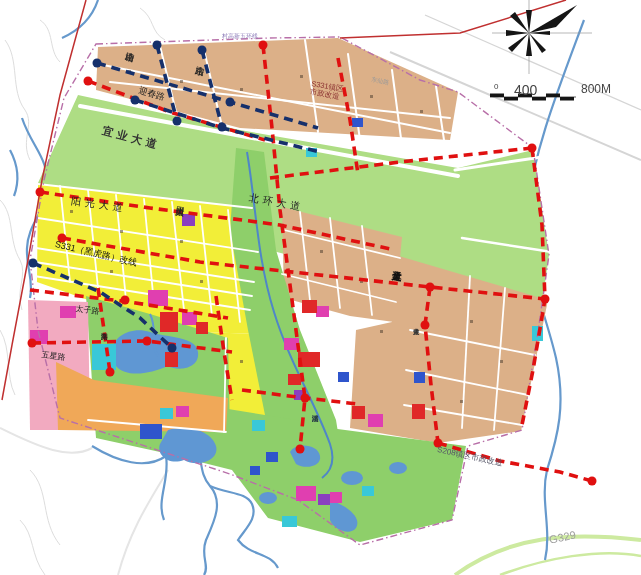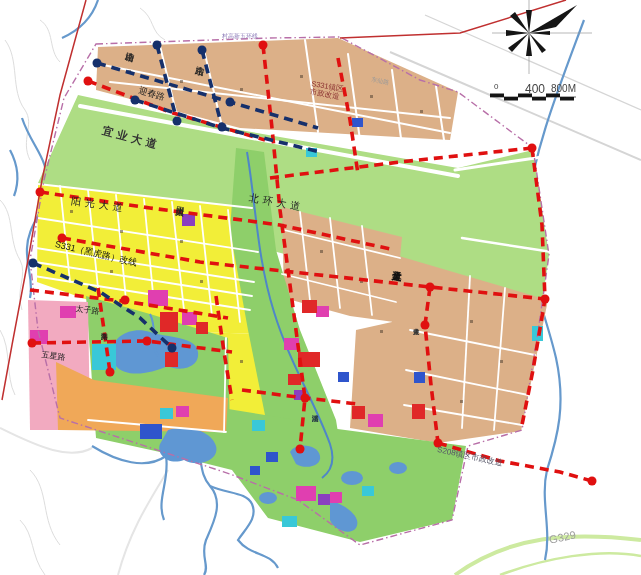--- a/index.html
+++ b/index.html
@@ -288,15 +288,15 @@
 <div class="lbl" style="left:76px;top:305px;font-size:8px;transform:rotate(7deg);">太子路</div>
 <div class="lbl" style="left:42px;top:351px;font-size:8px;transform:rotate(7deg);">五星路</div>
 <div class="lbl v" style="left:100px;top:327px;font-size:7px;">巢湖路</div>
 <div class="lbl v" style="left:311px;top:409px;font-size:7px;color:#234;">清溪路</div>
 <div class="lbl v" style="left:393px;top:262px;font-size:10px;color:#111;transform:rotate(7deg);">金巢大道北延</div>
 <div class="lbl v" style="left:413px;top:323px;font-size:6.5px;color:#333;">金巢大道</div>
 <div class="lbl" style="left:438px;top:446px;font-size:8px;color:#556;transform:rotate(12deg);">S208镇区市政改造</div>
 <div class="lbl" style="left:548px;top:534px;font-size:11px;color:#a0a0a0;transform:rotate(-12deg);">G329</div>
 
 <div class="lbl" style="left:494px;top:83px;font-size:8px;color:#444;">0</div>
-<div class="lbl" style="left:525px;top:83px;font-size:12px;color:#444;">400</div>
-<div class="lbl" style="left:551px;top:83px;font-size:10px;color:#444;">800M</div>
+<div class="lbl" style="left:514px;top:83px;font-size:14px;color:#444;">400</div>
+<div class="lbl" style="left:581px;top:83px;font-size:12px;color:#444;">800M</div>
 </div>
 
 </body></html>

